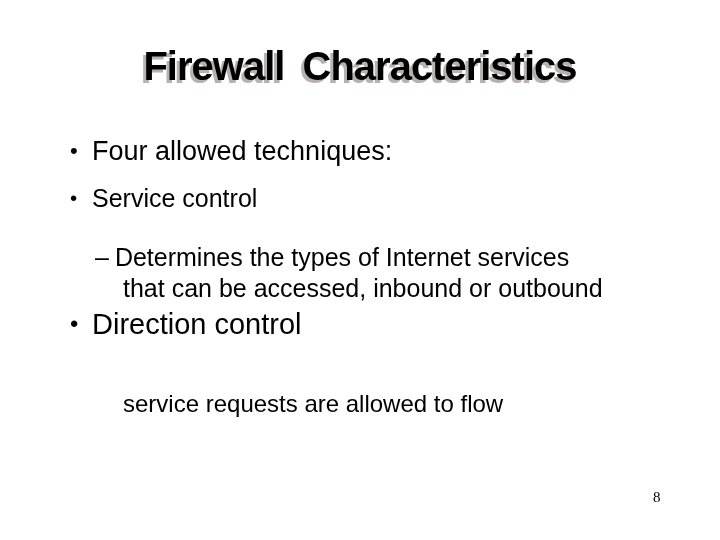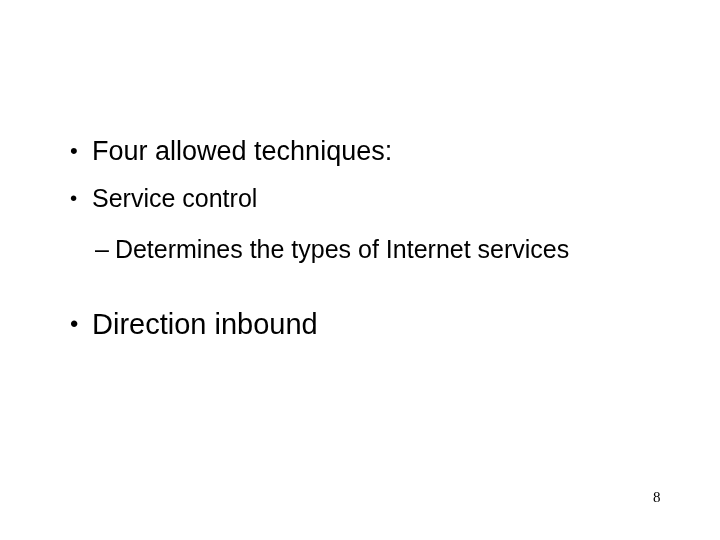--- a/index.html
+++ b/index.html
@@ -45,20 +45,21 @@
   .bullet-text {
     position: absolute;
     left: 92px;
   }
   .row-b1 { top: 136px; font-size: 27px; }
   .row-b2 { top: 184px; font-size: 25px; }
   .row-b3 { top: 308px; font-size: 29px; }
   .subline {
     position: absolute;
     white-space: nowrap;
+    margin-top: 8px;
   }
   .subline .dash {
     display: inline-block;
     margin-right: 6px;
   }
   .sub1 { font-size: 25px; }
   .sub2 { font-size: 24px; }
   .sub1-l1 { top: 235px; left: 95px; }
   .sub1-l2 { top: 266px; left: 123px; }
   .sub2-l1 { top: 351px; left: 95px; }
@@ -70,36 +71,39 @@
     font-size: 15px;
     font-family: "Liberation Serif", serif;
     color: #000000;
   }
 </style>
 </head>
 <body>
 
 <div class="slide">
 
+  <div class="slide-title">Firewall Characteristics</div>
 
   <div class="bullet-row row-b1">
     <span class="bullet-dot">•</span>
     <span class="bullet-text">Four allowed techniques:</span>
   </div>
 
   <div class="bullet-row row-b2">
     <span class="bullet-dot">•</span>
     <span class="bullet-text">Service control</span>
   </div>
 
   <div class="subline sub1 sub1-l1">
     <span class="dash">–</span><span>Determines the types of Internet services</span>
   </div>
+  <div class="subline sub1 sub1-l2">that can be accessed, inbound or outbound</div>
 
   <div class="bullet-row row-b3">
     <span class="bullet-dot">•</span>
-    <span class="bullet-text">Direction inbound</span>
+    <span class="bullet-text">Direction control</span>
   </div>
 
+  <div class="subline sub2 sub2-l2">service requests are allowed to flow</div>
 
   <div class="page-number">8</div>
 
 </div>
 
 </body></html>

